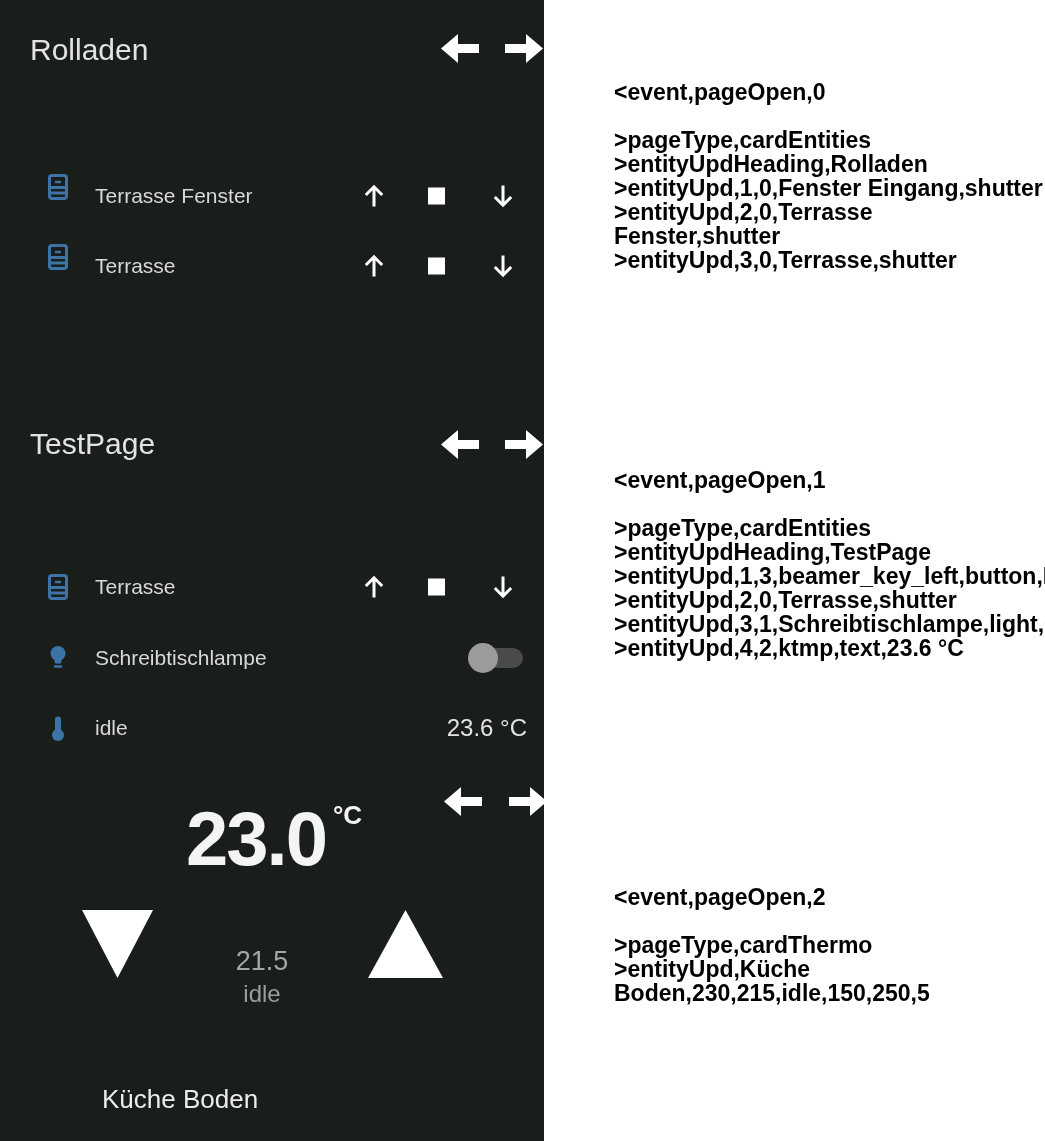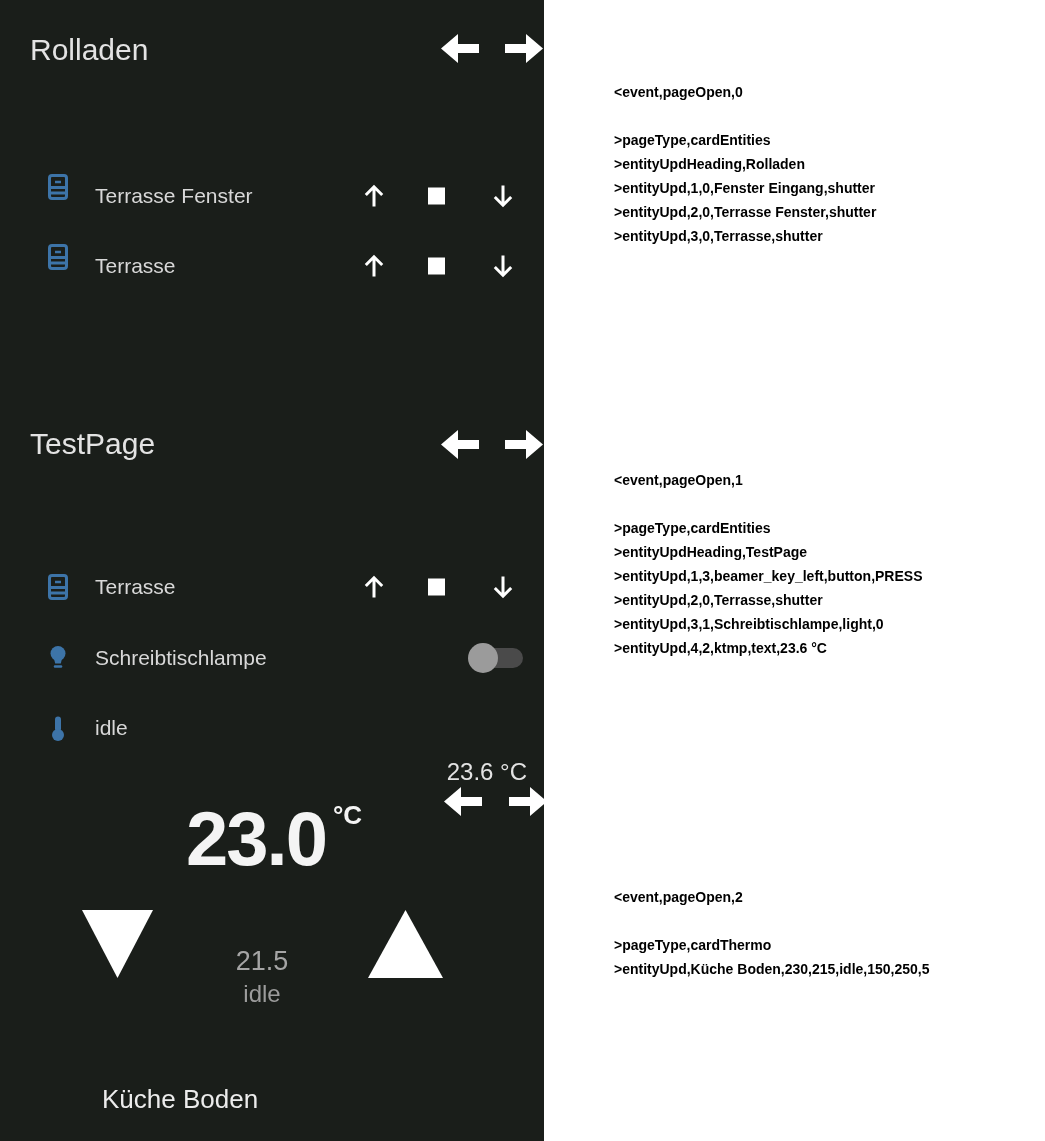--- a/index.html
+++ b/index.html
@@ -13,38 +13,38 @@
   .row{position:absolute;left:0;width:564px;height:70px;}
   .row-label{position:absolute;left:95px;top:50%;transform:translateY(-50%);
              color:#d8d8d8;font-size:21px;white-space:nowrap;}
   .row-icon{position:absolute;line-height:0;}
   .ctl{position:absolute;top:50%;transform:translateY(-50%);background:none;border:none;
        padding:0;margin:0;cursor:pointer;line-height:0;}
   .stop-square{display:block;width:17px;height:17px;background:#ffffff;}
   .press-label{position:absolute;right:37px;top:50%;transform:translateY(-50%);
                color:#1e9cd8;font-size:23px;font-weight:700;letter-spacing:.5px;}
   .value-label{position:absolute;right:37px;top:50%;transform:translateY(-50%);
-               color:#e3e3e3;font-size:24px;margin-top:44px;}
+               color:#e3e3e3;font-size:24px;}
   .toggle{position:absolute;right:40px;top:50%;transform:translateY(-50%);
           width:56px;height:30px;cursor:pointer;}
   .toggle-track{position:absolute;left:5px;top:5px;width:50px;height:20px;
                 border-radius:10px;background:#4a4a4a;}
   .toggle-knob{position:absolute;left:0;top:0;width:30px;height:30px;
                border-radius:50%;background:#9b9b9b;}
   .temp-wrap{position:absolute;left:186px;top:804px;display:flex;align-items:flex-start;}
   .temp-big{font-size:76px;font-weight:700;line-height:0.92;letter-spacing:-2px;color:#f4f4f4;}
   .temp-unit{font-size:26px;font-weight:700;color:#f4f4f4;margin-left:7px;margin-top:-4px;}
   .setpoint{position:absolute;left:187px;top:946px;width:150px;text-align:center;
             color:#a5a5a5;font-size:27px;}
   .thermo-state{position:absolute;left:187px;top:980px;width:150px;text-align:center;
             color:#9c9c9c;font-size:24px;}
   .thermo-title{position:absolute;left:102px;top:1084px;width:320px;text-align:left;
             color:#ececec;font-size:26px;}
   .tri-btn{background:none;border:none;padding:0;margin:0;cursor:pointer;line-height:0;}
-  .log{position:absolute;left:614px;color:#000;font-weight:700;font-size:14px;
+  .log{position:absolute;left:614px;color:#000;font-weight:700;font-size:23px;
        line-height:24px;white-space:pre-line;width:430px;}
 </style>
 </head>
 <body>
 
 <div class="stage">
   <div class="panel">
 
     <section class="card" style="top:0;height:350px;">
       <div class="card-title abs" style="left:30px;top:32px;">Rolladen</div>

